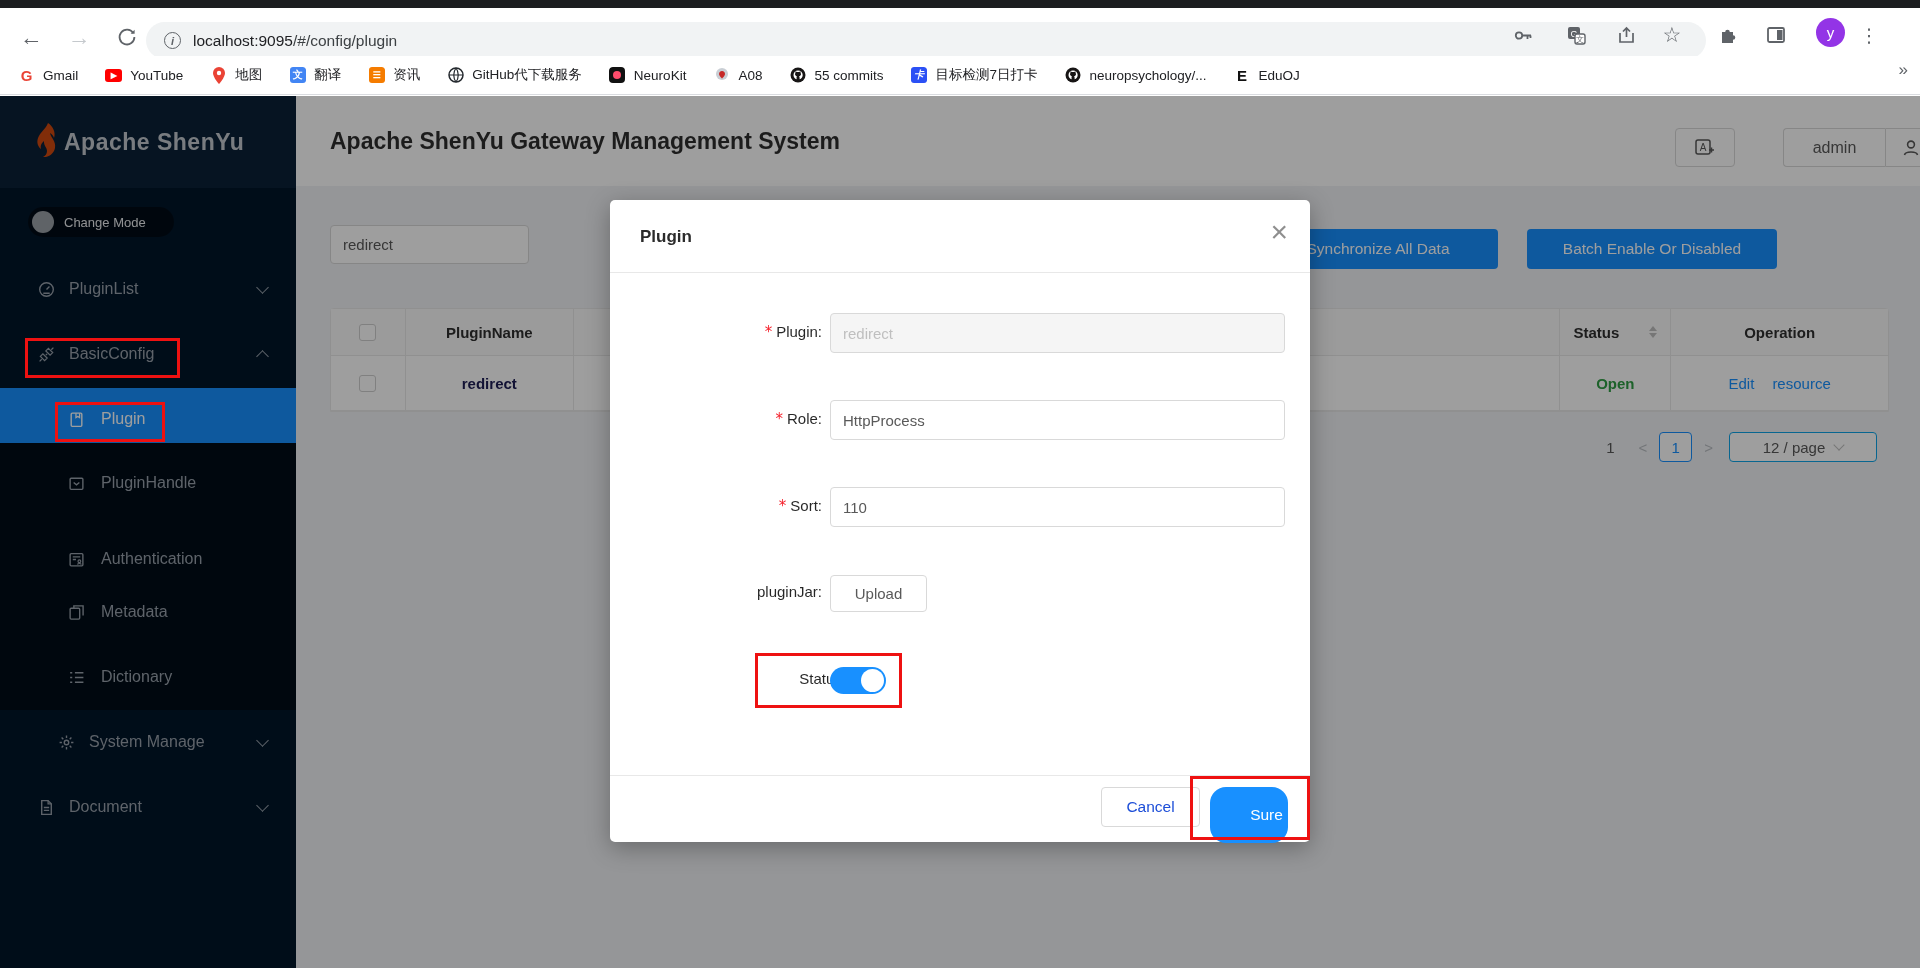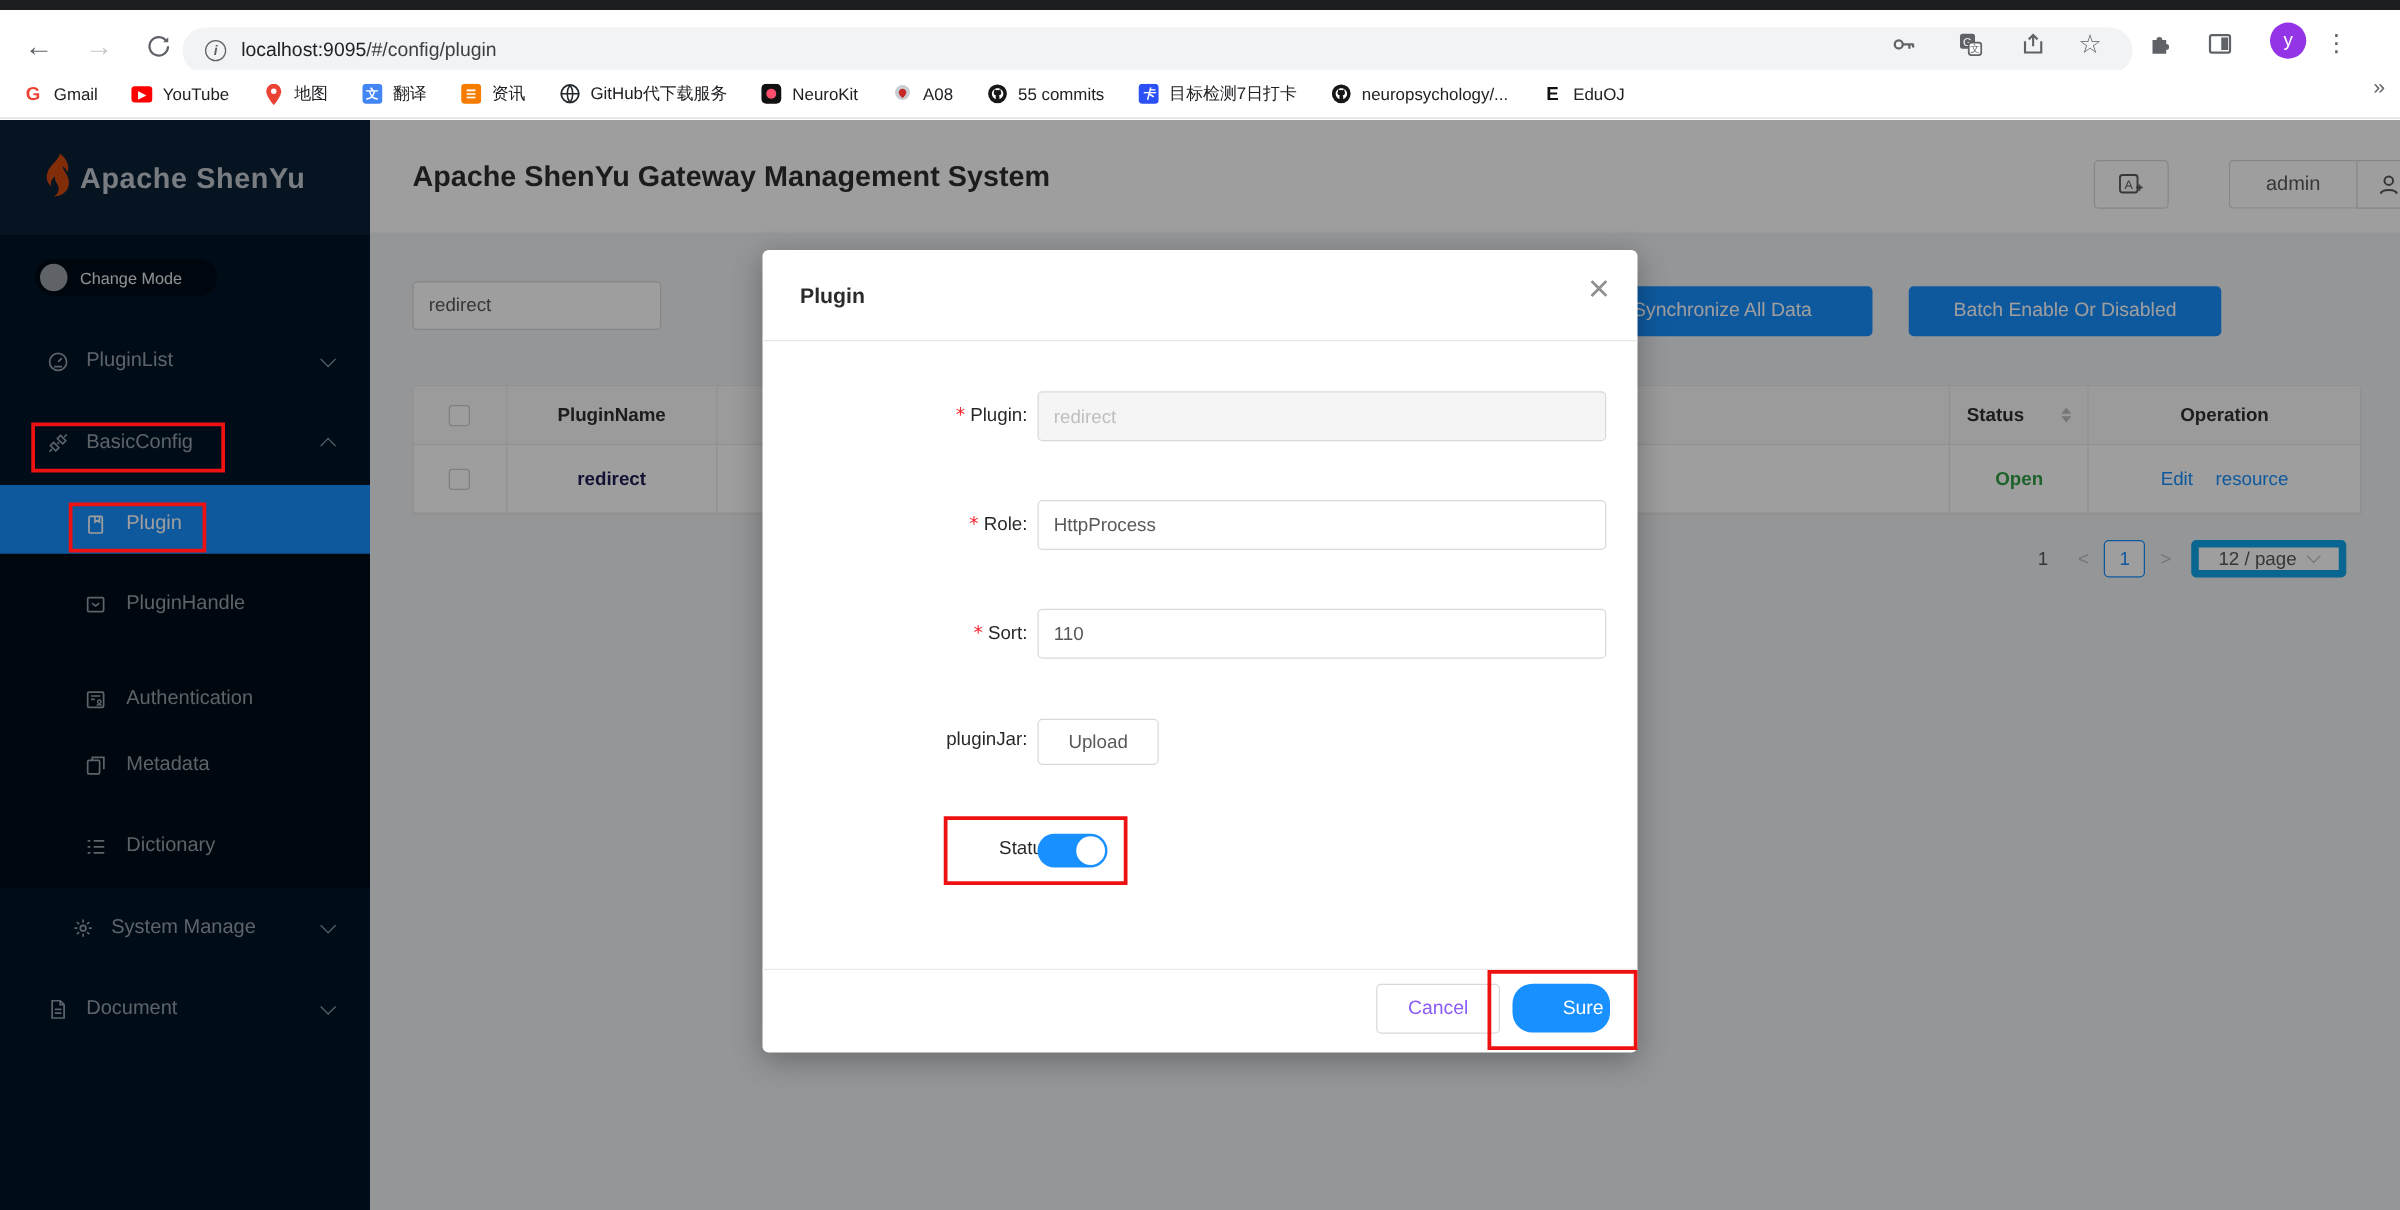--- a/index.html
+++ b/index.html
@@ -96,21 +96,21 @@
   .sorter i { width:0; height:0; border-left:4.5px solid transparent; border-right:4.5px solid transparent; display:block; }
   .sorter .up { border-bottom:5.5px solid #bfbfbf; margin-bottom:2px; }
   .sorter .dn { border-top:5.5px solid #bfbfbf; }
 
   .pagination { position:absolute; left:330px; top:336px; width:1547px; height:30px; display:flex;
     align-items:center; justify-content:flex-end; font-size:15px; color:#595959; }
   .pg-total { margin-right:18px; }
   .pg-arrow { color:#b9bdc2; font-size:15px; margin:0 6px; cursor:pointer; }
   .pg-cur { width:33px; height:30px; border:1px solid #1890ff; color:#1890ff; border-radius:4px; background:#fff;
     display:flex; align-items:center; justify-content:center; margin:0 6px; cursor:pointer; }
-  .pg-size { width:124px; height:30px; border:6px solid #0ea5e9; border-radius:4px; background:#fff; margin-left:10px;
+  .pg-size { width:148px; height:30px; border:1px solid #0ea5e9; border-radius:4px; background:#fff; margin-left:10px;
     display:flex; align-items:center; justify-content:center; cursor:pointer; }
   .pg-size .v { margin-left:10px; width:8px; height:8px; border-right:1.4px solid #bfbfbf; border-bottom:1.4px solid #bfbfbf;
     transform:rotate(45deg); margin-top:-4px; }
 
   
   .mask { position:absolute; left:0; top:0; width:1920px; height:872px; background:rgba(0,0,0,.38); z-index:50; }
 
   
   .modal { position:absolute; left:610px; top:200px; width:700px; height:642px; background:#fff; border-radius:5px;
     box-shadow:0 6px 24px rgba(0,0,0,.3); z-index:100; }
@@ -122,22 +122,22 @@
   .f-label .req { color:#f5222d; margin-right:4px; font-family:"DejaVu Sans",sans-serif; }
   .f-input { position:absolute; left:220px; width:455px; height:40px; border:1px solid #d9d9d9; border-radius:4px;
     font-size:15px; color:#595959; padding-left:12px; background:#fff; font-family:"Liberation Sans",sans-serif;}
   .f-input.disabled { background:#f5f5f5; color:#bfbfbf; }
   .upload-btn { position:absolute; left:220px; width:97px; height:37px; border:1px solid #d9d9d9; border-radius:4px;
     background:#fff; color:#595959; font-size:15px; display:flex; align-items:center; justify-content:center; cursor:pointer;}
   .switch { position:absolute; left:220px; width:56px; height:27px; border-radius:14px; background:#1890ff; cursor:pointer; }
   .switch .knob { position:absolute; right:2px; top:2px; width:23px; height:23px; border-radius:50%; background:#fff; }
   .mo-foot { position:absolute; left:0; top:575px; width:700px; height:67px; border-top:1px solid #e8e8e8; }
   .mo-cancel { position:absolute; left:491px; top:11px; width:99px; height:40px; background:#fff; border:1px solid #d9d9d9;
-    border-radius:4px; color:#8b5cf6; font-size:15.5px; display:flex; align-items:center; justify-content:center; cursor:pointer;}
-  .mo-sure { position:absolute; left:600px; top:11px; width:78px; height:39px; background:#1890ff; border:none;
+    border-radius:4px; color:#1d4ed8; font-size:15.5px; display:flex; align-items:center; justify-content:center; cursor:pointer;}
+  .mo-sure { position:absolute; left:600px; top:11px; width:78px; height:56px; background:#1890ff; border:none;
     border-radius:16px; color:#fff; font-size:15.5px; display:flex; align-items:center; justify-content:center; cursor:pointer;padding-left:35px;}
 
   
   .anno { position:absolute; border:3px solid #ee1111; z-index:300; pointer-events:none; }
 
   svg { display:block; }
 </style>
 </head>
 <body>
 

